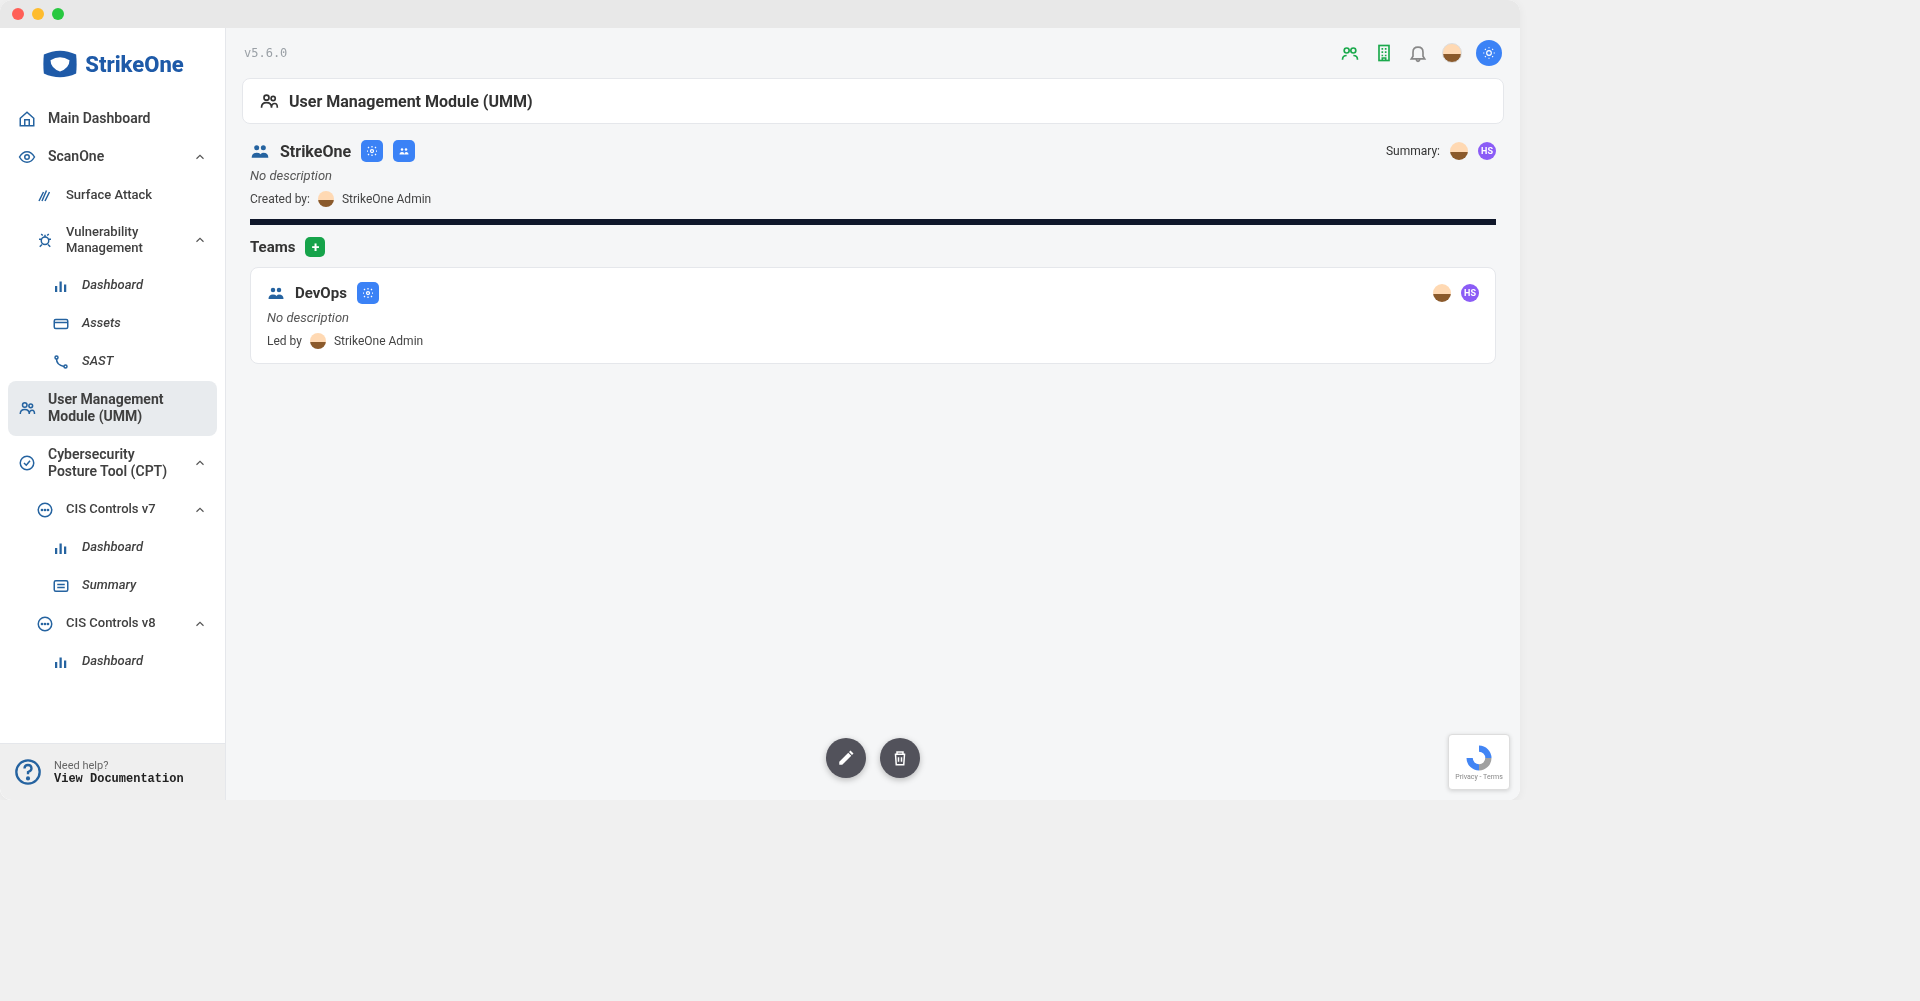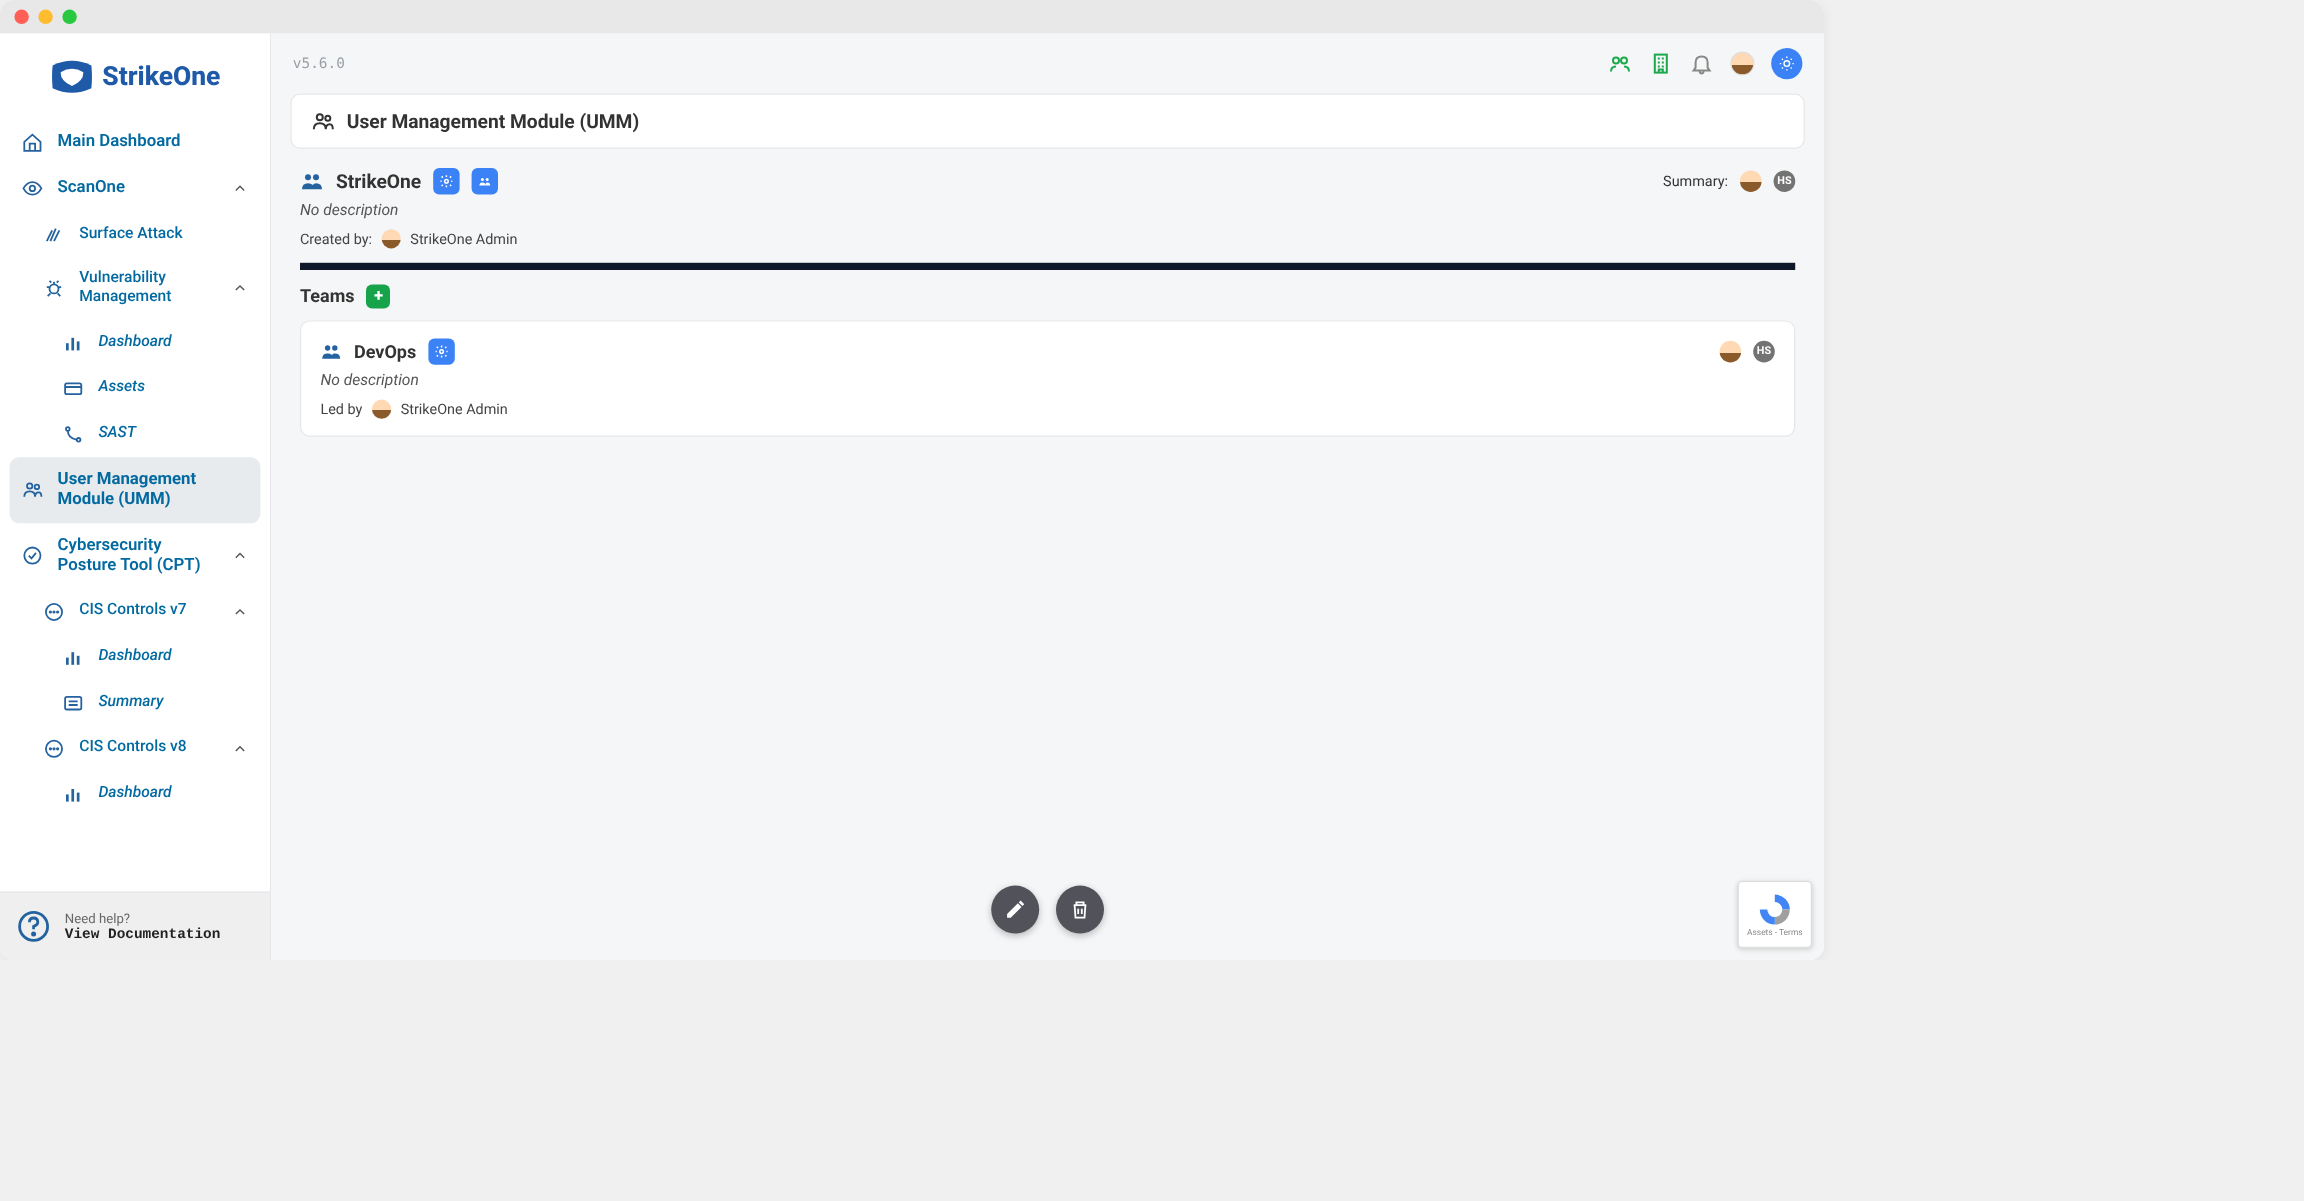--- a/index.html
+++ b/index.html
@@ -57,21 +57,21 @@
   padding: 0 8px;
 }
 .nav-item {
   display: flex;
   align-items: center;
   padding: 10px 10px;
   border-radius: 8px;
   gap: 12px;
   cursor: pointer;
   font-size: 14px;
-  color: #0369a1;
+  color: #404040;
   font-weight: 600;
 }
 .nav-item.active { background: #e8ebee; font-weight: 700; }
 .nav-item .icon {
   width: 18px;
   height: 18px;
   display: inline-flex;
   align-items: center;
   justify-content: center;
   color: #2563a0;
@@ -183,21 +183,21 @@
 .avatar-xs {
   width: 18px; height: 18px;
   border-radius: 50%;
   background: linear-gradient(#ffd9b3 55%, #8b5a2b 45%);
   display: inline-block;
   vertical-align: middle;
 }
 .avatar-initials {
   width: 18px; height: 18px;
   border-radius: 50%;
-  background: #737373;
+  background: #8b5cf6;
   color: #fff;
   font-size: 9px;
   font-weight: 700;
   display: inline-flex;
   align-items: center; justify-content: center;
   vertical-align: middle;
 }
 .desc {
   font-style: italic;
   color: #555;
@@ -591,17 +591,17 @@
             </svg>
           </span>
       </div>
 
       <div class="recaptcha">
         <svg viewBox="0 0 24 24">
             <path fill="#4285f4" d="M12 2 A10 10 0 0 1 22 12 L17 12 A5 5 0 0 0 12 7 Z"></path>
             <path fill="#a0a0a0" d="M22 12 A10 10 0 0 1 12 22 L12 17 A5 5 0 0 0 17 12 Z"></path>
             <path fill="#4285f4" d="M12 22 A10 10 0 0 1 2 12 L7 12 A5 5 0 0 0 12 17 Z"></path>
           </svg>
-        <span>Assets - Terms</span>
+        <span>Privacy - Terms</span>
       </div>
     </main>
   </div>
 </div>
 
 </body></html>

